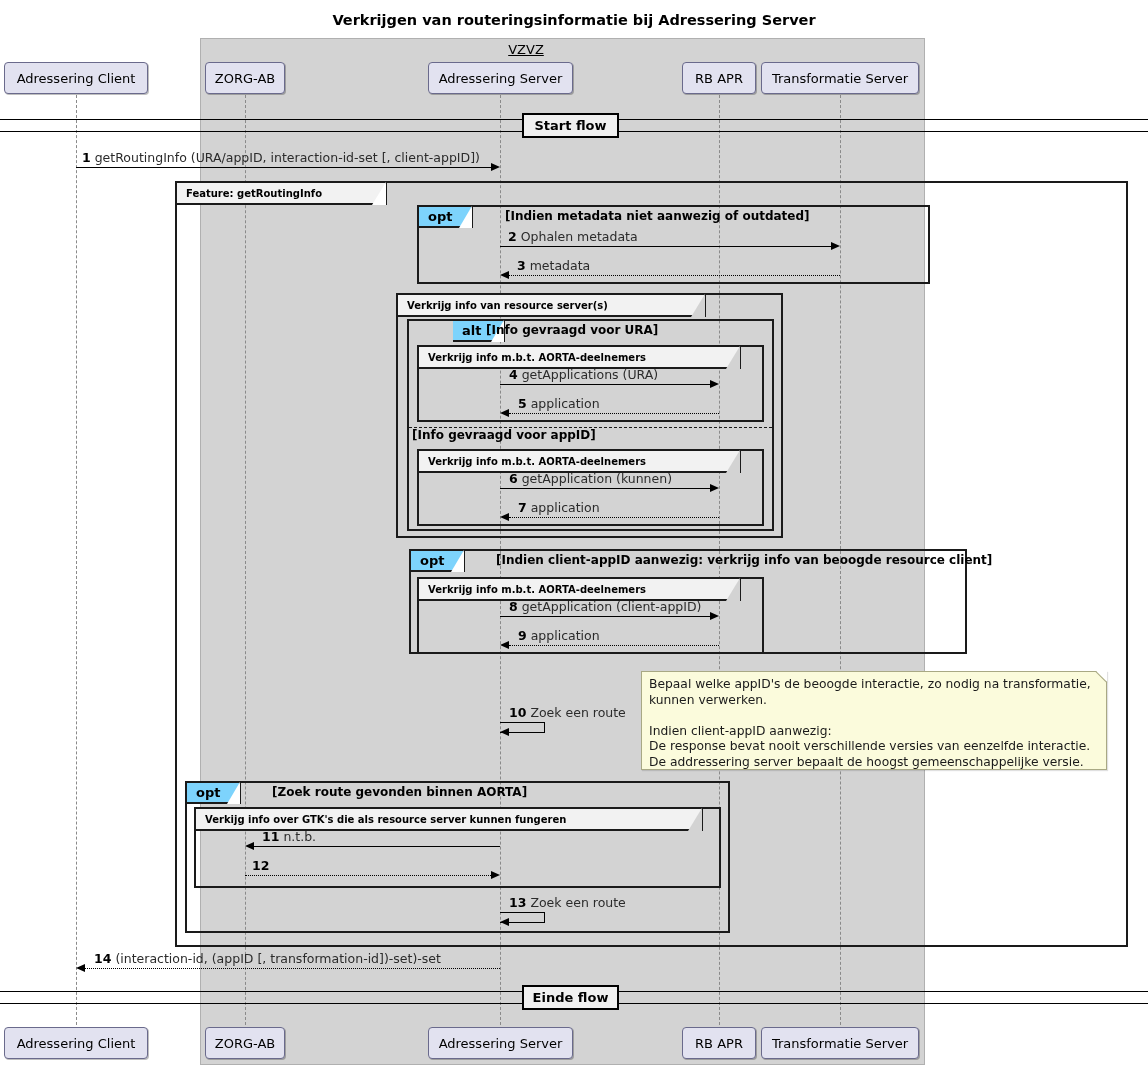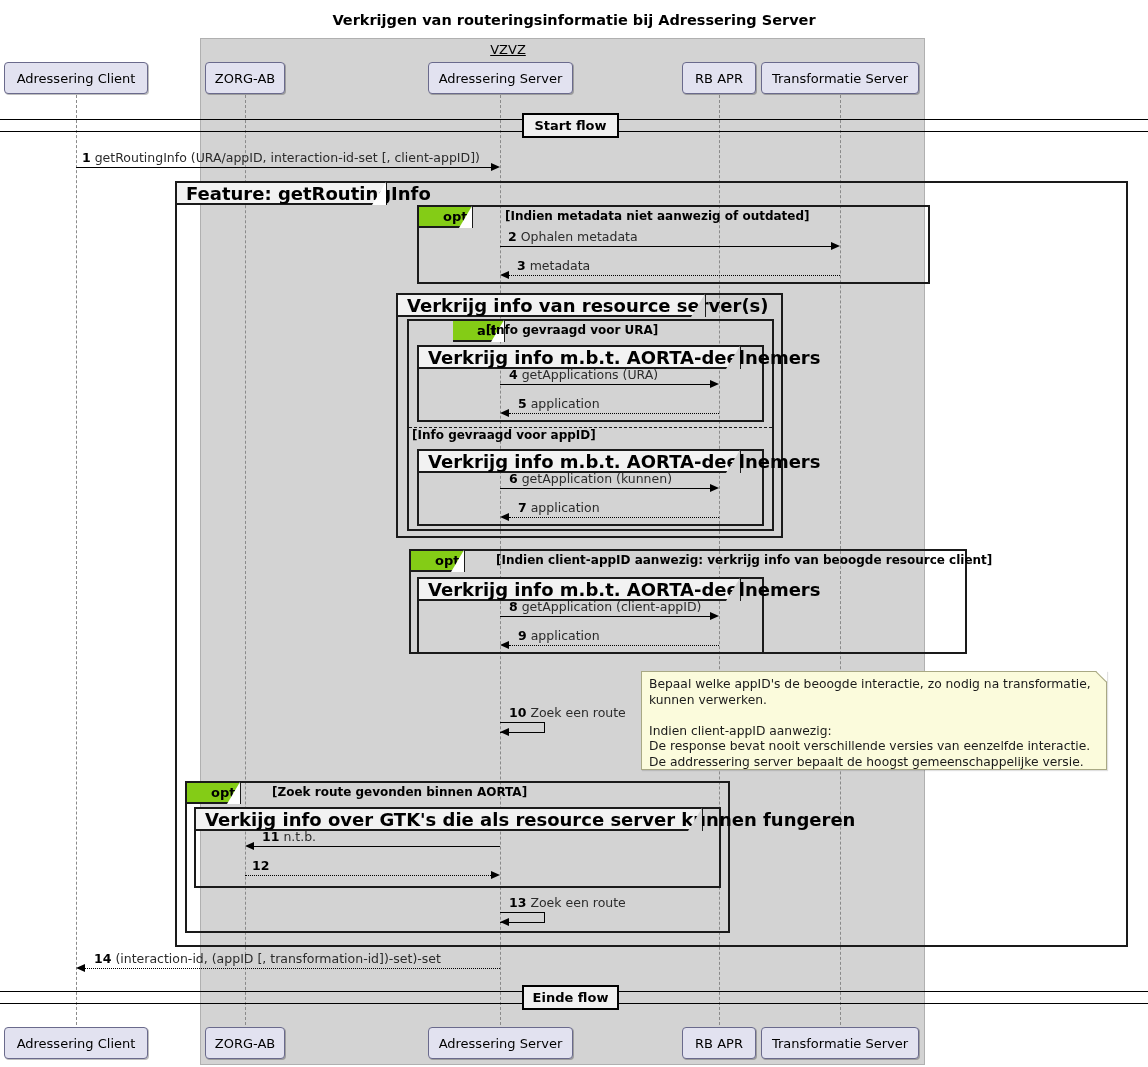--- a/index.html
+++ b/index.html
@@ -41,42 +41,42 @@
     border:2px solid #000;display:flex;align-items:center;justify-content:center;
     font-size:13px;font-weight:bold;color:#000;white-space:nowrap;
   }
 
   
   .frag{
     position:absolute;box-sizing:border-box;border:2px solid #1a1a1a;
     background:transparent;
   }
   .frag-tab{
-    position:absolute;box-sizing:border-box;background:#84cc16;
+    position:absolute;box-sizing:border-box;background:#7dd3fc;
     border-right:2px solid #1a1a1a;border-bottom:2px solid #1a1a1a;
     font-size:13px;font-weight:bold;color:#000;
-    display:flex;align-items:center;padding-left:24px;white-space:nowrap;
+    display:flex;align-items:center;padding-left:9px;white-space:nowrap;
   }
   .frag-tab.notch::after{
     content:"";position:absolute;right:-1px;top:-1px;
     width:0;height:0;border-style:solid;
     border-width:0 0 22px 13px;border-color:transparent transparent #fff transparent;
   }
   .frag-cond{
     position:absolute;font-size:12px;font-weight:bold;color:#000;white-space:nowrap;
   }
   .frag-divider{
     position:absolute;height:0;border-top:1.5px dashed #1a1a1a;
   }
 
   
   .group-title{
     position:absolute;box-sizing:border-box;background:#F2F2F2;
     border-right:2px solid #1a1a1a;border-bottom:2px solid #1a1a1a;
-    font-size:18px;font-weight:bold;color:#000;
+    font-size:10px;font-weight:bold;color:#000;
     display:flex;align-items:center;padding-left:9px;white-space:nowrap;
   }
   .group-title::after{
     content:"";position:absolute;right:-1px;top:-1px;
     width:0;height:0;border-style:solid;
     border-width:0 0 23px 14px;border-color:transparent transparent #D3D3D3 transparent;
   }
   .group-title.on-white::after{border-color:transparent transparent #fff transparent;}
 
   
@@ -112,21 +112,21 @@
   }
 </style>
 </head>
 <body>
 
 <div id="canvas">
 
   <div class="diagram-title">Verkrijgen van routeringsinformatie bij Adressering Server</div>
 
   <div class="vzvz-box" style="left:200px;top:38px;width:723px;height:1025px;"></div>
-  <div class="vzvz-label" style="left:194px;top:42px;width:628px;text-decoration:underline;">VZVZ</div>
+  <div class="vzvz-label" style="left:212px;top:42px;width:628px;text-decoration:underline;">VZVZ</div>
 
   <div class="lifeline" style="left:76px;top:95px;height:935px;"></div>
   <div class="lifeline" style="left:245px;top:95px;height:935px;"></div>
   <div class="lifeline" style="left:500px;top:95px;height:935px;"></div>
   <div class="lifeline" style="left:719px;top:95px;height:935px;"></div>
   <div class="lifeline" style="left:840px;top:95px;height:935px;"></div>
 
   <div class="participant" style="left:4px;top:62px;width:144px;height:32px;">
     <span>Adressering Client</span>
   </div>

